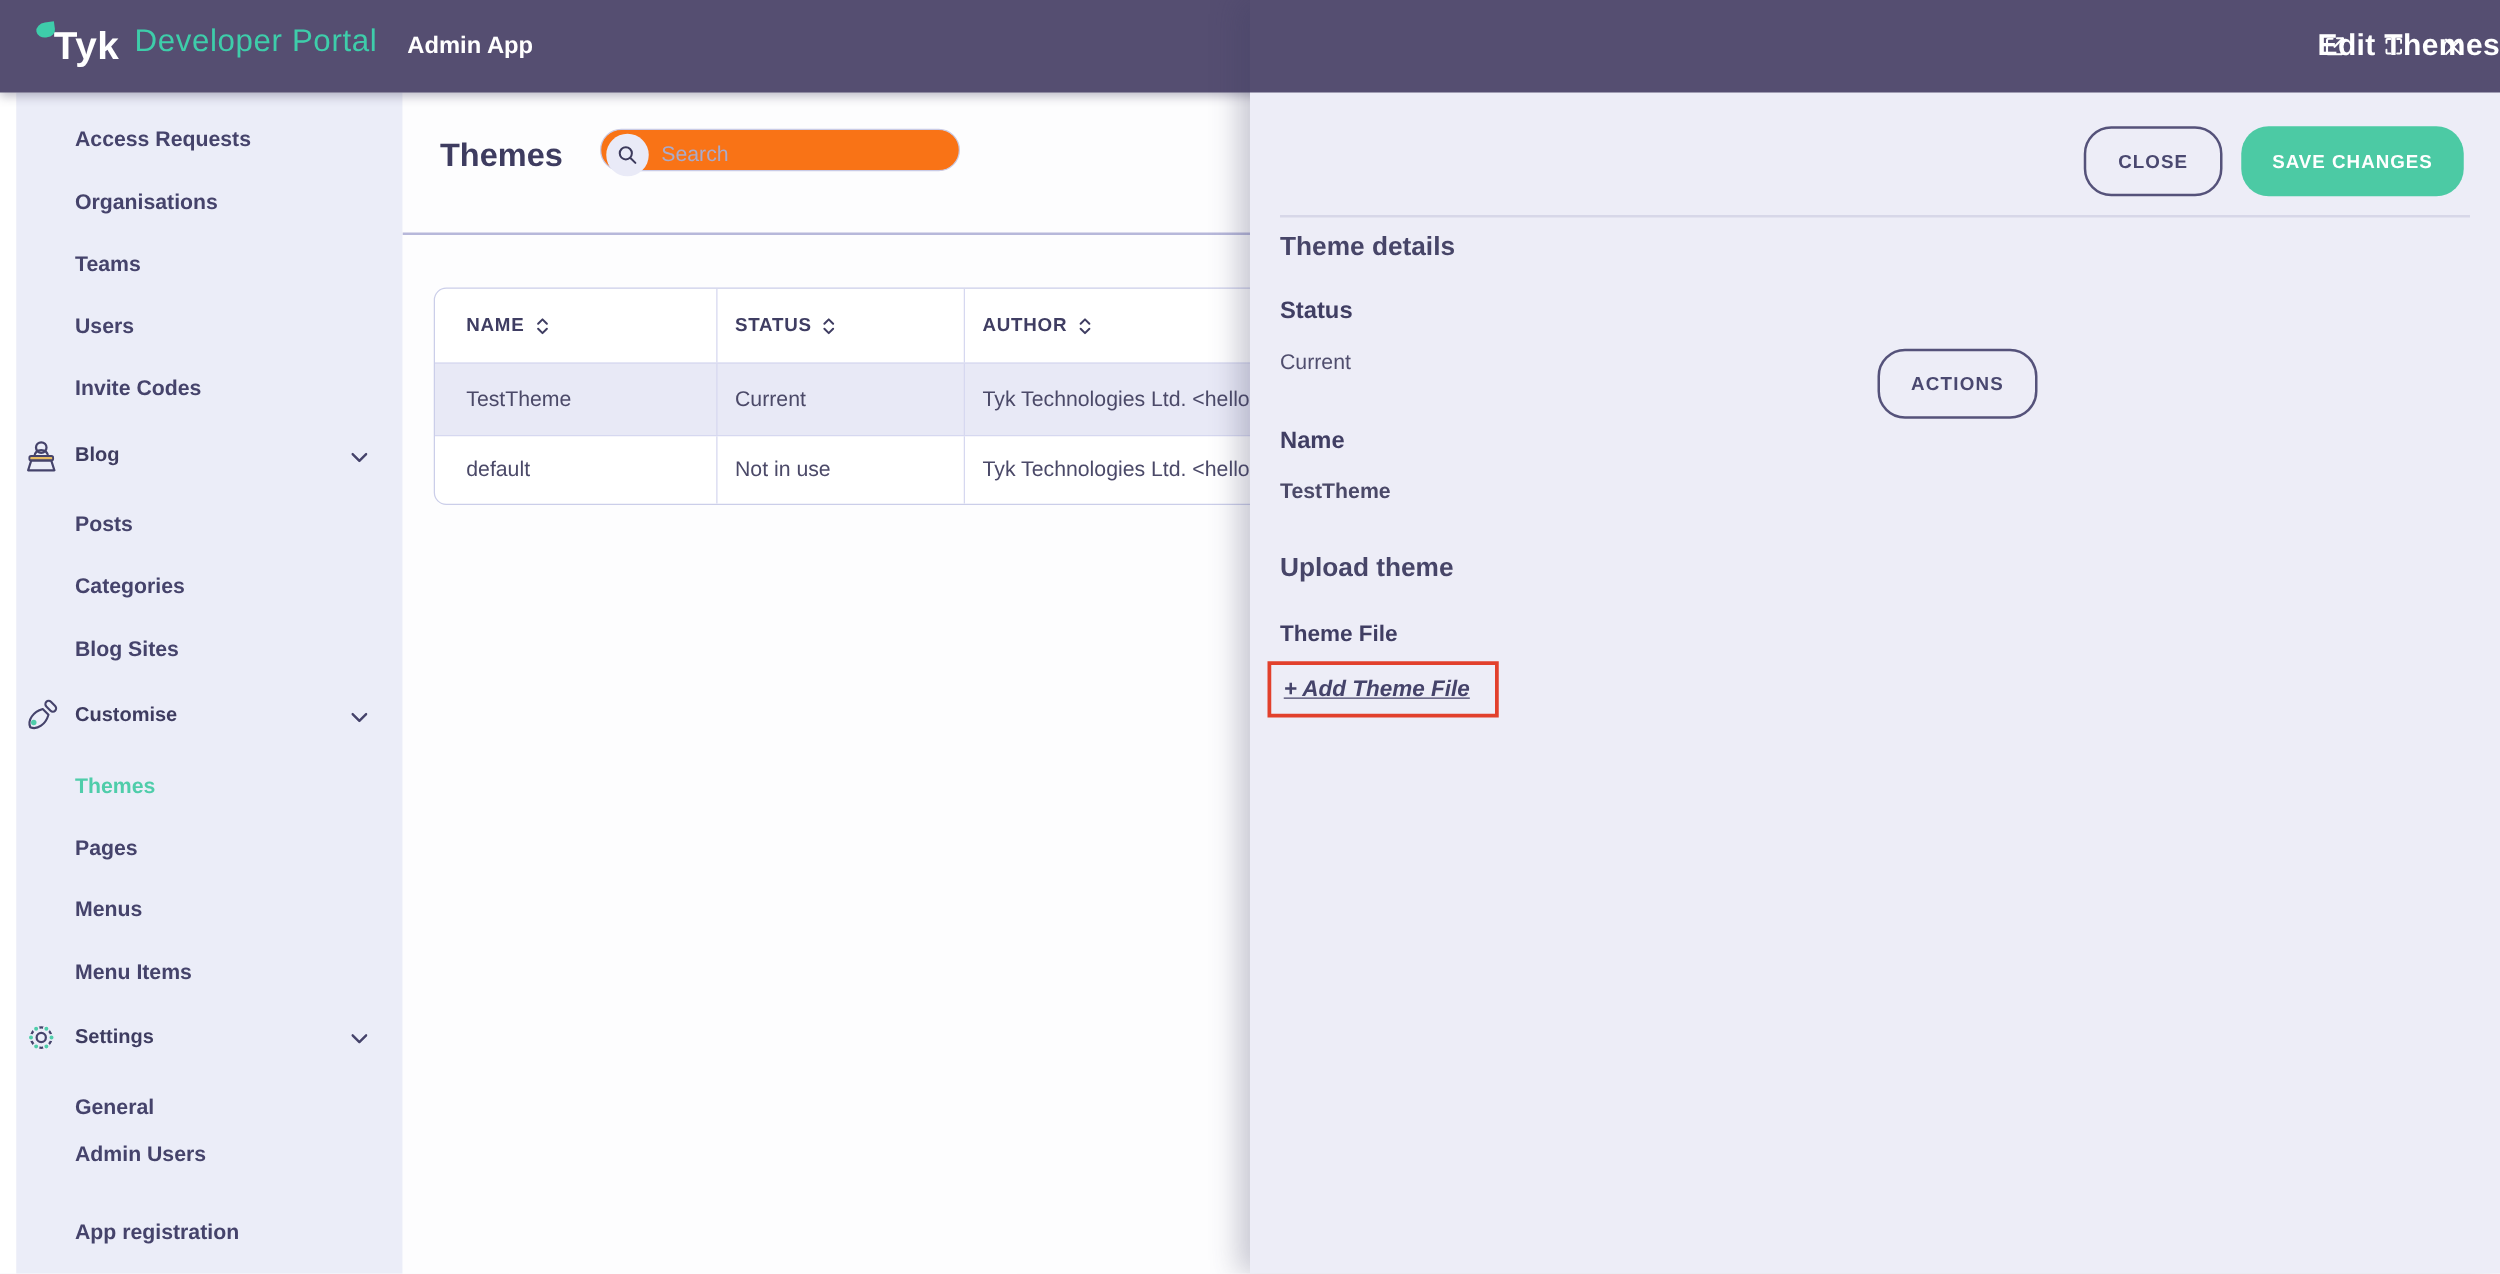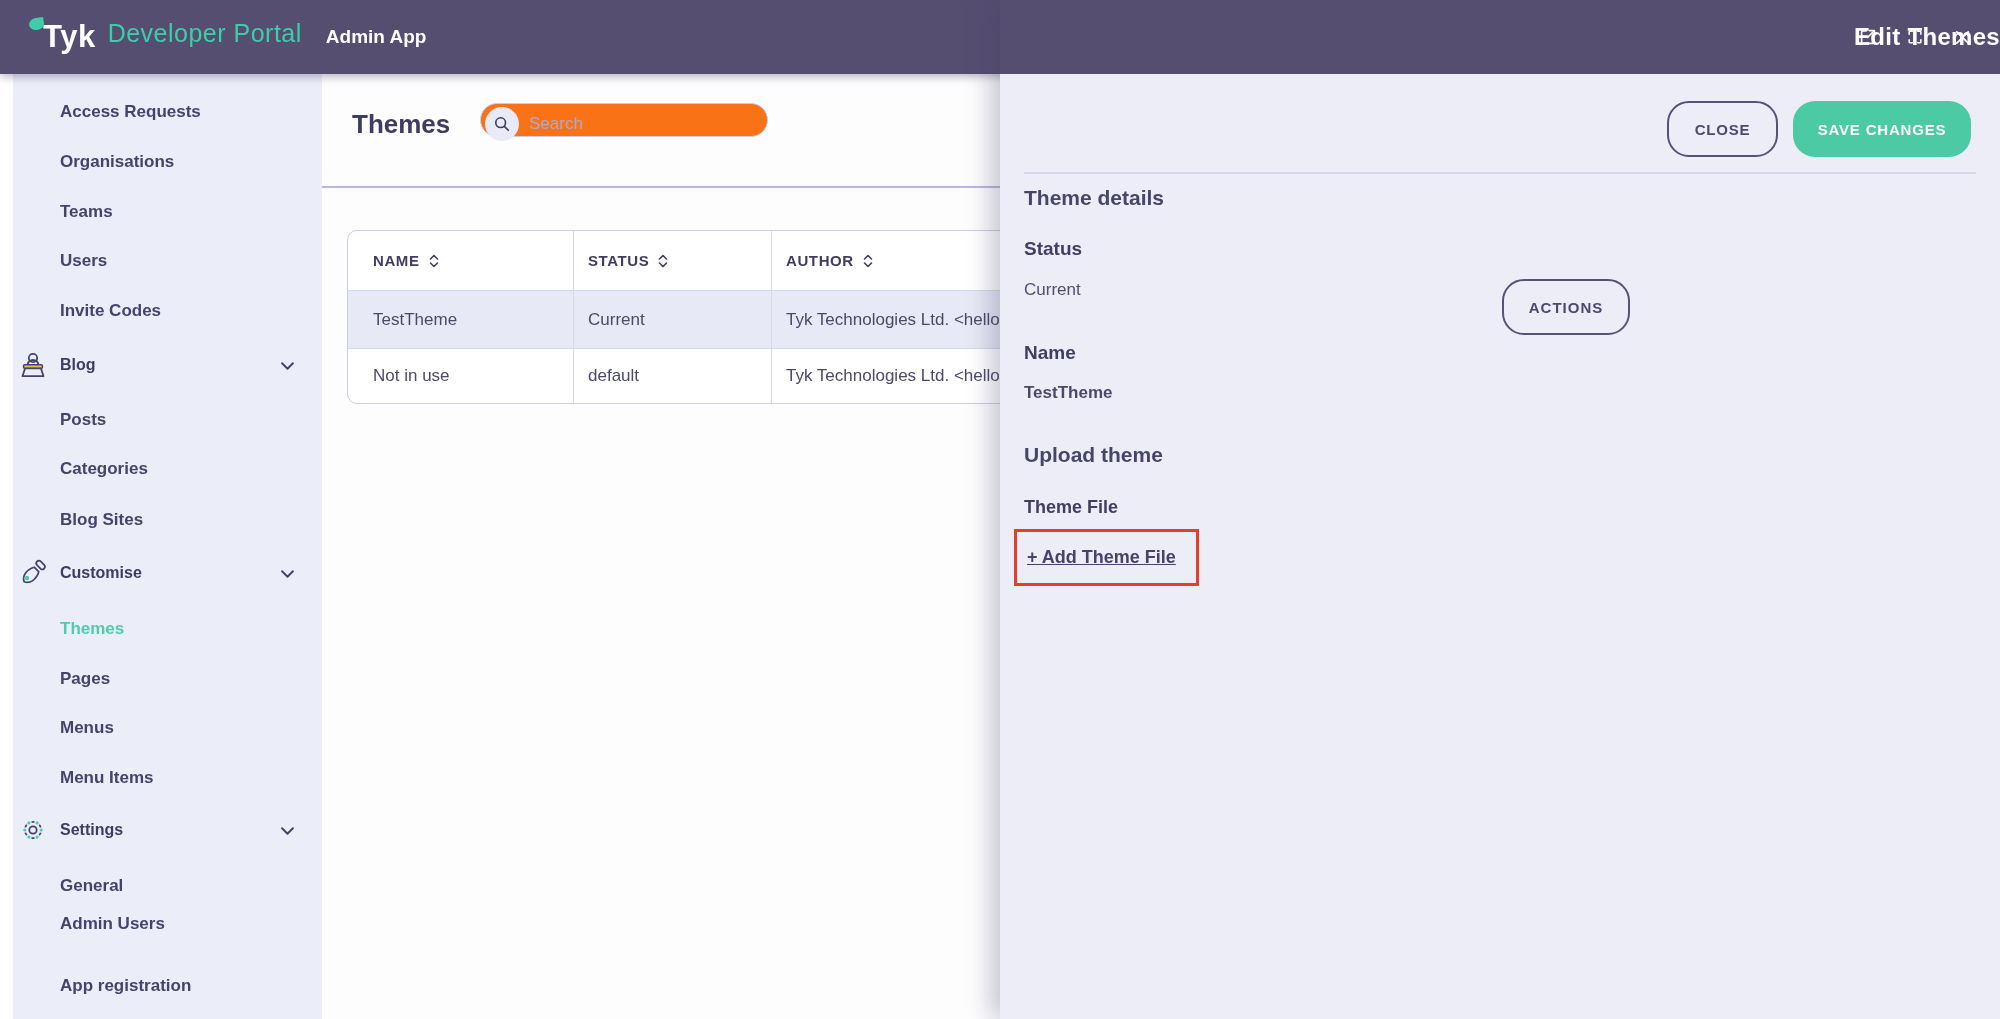--- a/index.html
+++ b/index.html
@@ -68,22 +68,22 @@
   .btn-actions { left:502px; top:279px; width:128px; letter-spacing:1px; }
 
   .drawer-divider { position:absolute; left:24px; right:24px; top:172px; height:1.5px; background:#d7d7e8; }
 
   .d-heading { position:absolute; left:24px; font-size:21px; line-height:24px; font-weight:600; color:#474568; }
   .d-label   { position:absolute; left:24px; font-size:19px; line-height:22px; font-weight:700; color:#403e63; }
   .d-value   { position:absolute; left:24px; font-size:17px; line-height:20px; font-weight:400; color:#504e6e; }
   .d-value.semi { font-weight:600; color:#4b4968; }
   .d-label.small { font-size:18px; line-height:21px; }
 
-  .add-file-box { position:absolute; left:14px; top:529px; width:185px; height:57px; border:3px solid #e2402c;
-                  display:flex; align-items:center; }
+  .add-file-box { position:absolute; left:14px; top:529px; width:185px; height:45px; border:3px solid #e2402c;
+                  display:flex; align-items:center;font-style:italic; }
   .add-file-link { margin-left:10px; font-size:18px; font-weight:600; color:#45436a;
                    text-decoration:underline; cursor:pointer; white-space:nowrap; }
 </style>
 </head>
 <body>
 
 <div class="page">
 
   <div class="app-header">
     <div class="logo-wrap">
@@ -189,22 +189,22 @@
             <path d="M1.5 10 L5 13.5 L8.5 10" fill="none" stroke="#3f3d62" stroke-width="1.6" stroke-linecap="round" stroke-linejoin="round"></path>
           </svg>
         </div>
       </div>
       <div class="trow r1">
         <div class="cell">TestTheme</div>
         <div class="cell">Current</div>
         <div class="cell">Tyk Technologies Ltd. &lt;hello</div>
       </div>
       <div class="trow r2">
+        <div class="cell">default</div>
         <div class="cell">Not in use</div>
-        <div class="cell">default</div>
         <div class="cell">Tyk Technologies Ltd. &lt;hello</div>
       </div>
     </div>
   </div>
 
   <div class="drawer">
     <div class="drawer-header">
       <span class="drawer-title">Edit Themes</span>
       <div class="drawer-header-icons">
         <span class="dh-icon">

